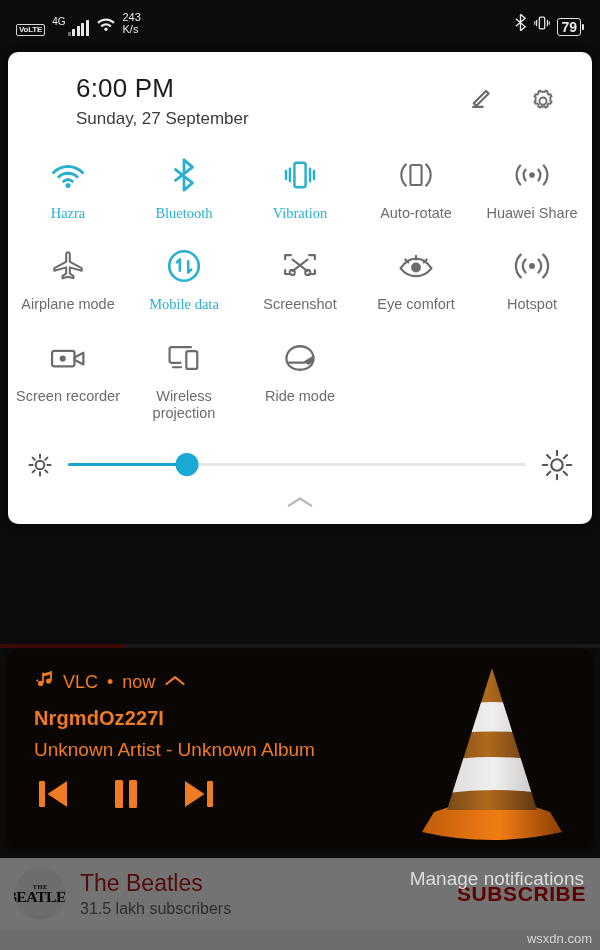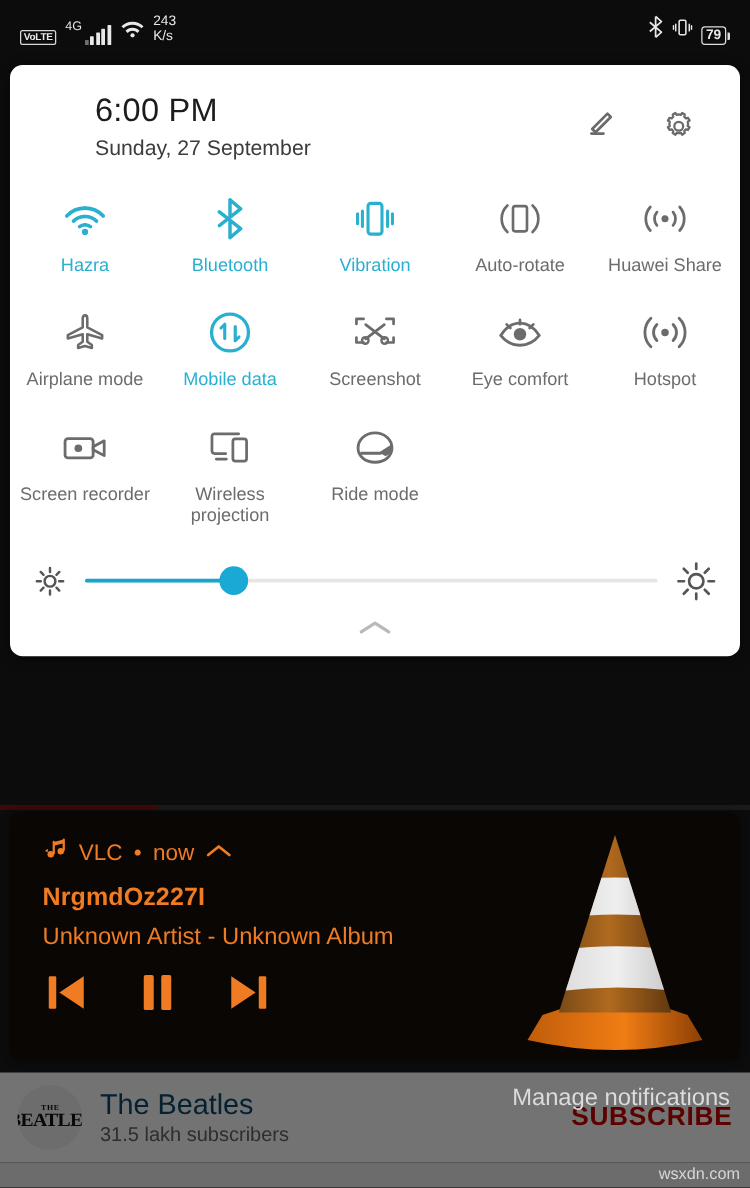--- a/index.html
+++ b/index.html
@@ -80,21 +80,21 @@
     letter-spacing: -0.5px;
     display: block;
   }
   .yt-meta {
     margin-left: 14px;
     flex: 1 1 auto;
     min-width: 0;
   }
   .yt-title {
     font-size: 23px;
-    color: #0c4a6e;
+    color: #b91c1c;
     line-height: 1.15;
   }
   .yt-subs {
     font-size: 16px;
     color: #666;
     margin-top: 4px;
   }
   .yt-subscribe {
     font-size: 21px;
     color: #c00;
@@ -166,21 +166,21 @@
     line-height: 1.05;
     text-align: left;
   }
   .battery {
     display: flex;
     align-items: center;
   }
   .battery .shell {
     border: 1.5px solid #e0e0e0;
     border-radius: 3px;
-    font-size: 11px;
+    font-size: 14px;
     font-weight: bold;
     padding: 1px 3px;
     line-height: 1;
     color: #e8e8e8;
   }
   .battery .nub {
     width: 2px;
     height: 6px;
     background: #e0e0e0;
     margin-left: 1px;
@@ -249,21 +249,21 @@
     line-height: 0;
   }
   .tile .tlabel {
     margin-top: 9px;
     font-size: 14.5px;
     line-height: 1.18;
     text-align: center;
     color: #6c6c6c;
     max-width: 104px;
   }
-  .tile.on .tlabel { color: #29b0d0; }
+  .tile.on .tlabel { color: #29b0d0; font-family: Liberation Serif, serif; }
 
   .qs-brightness {
     display: flex;
     align-items: center;
     padding: 14px 18px 2px 18px;
     gap: 14px;
   }
   .bright-icon { line-height: 0; flex: 0 0 auto; }
   .slider {
     position: relative;

